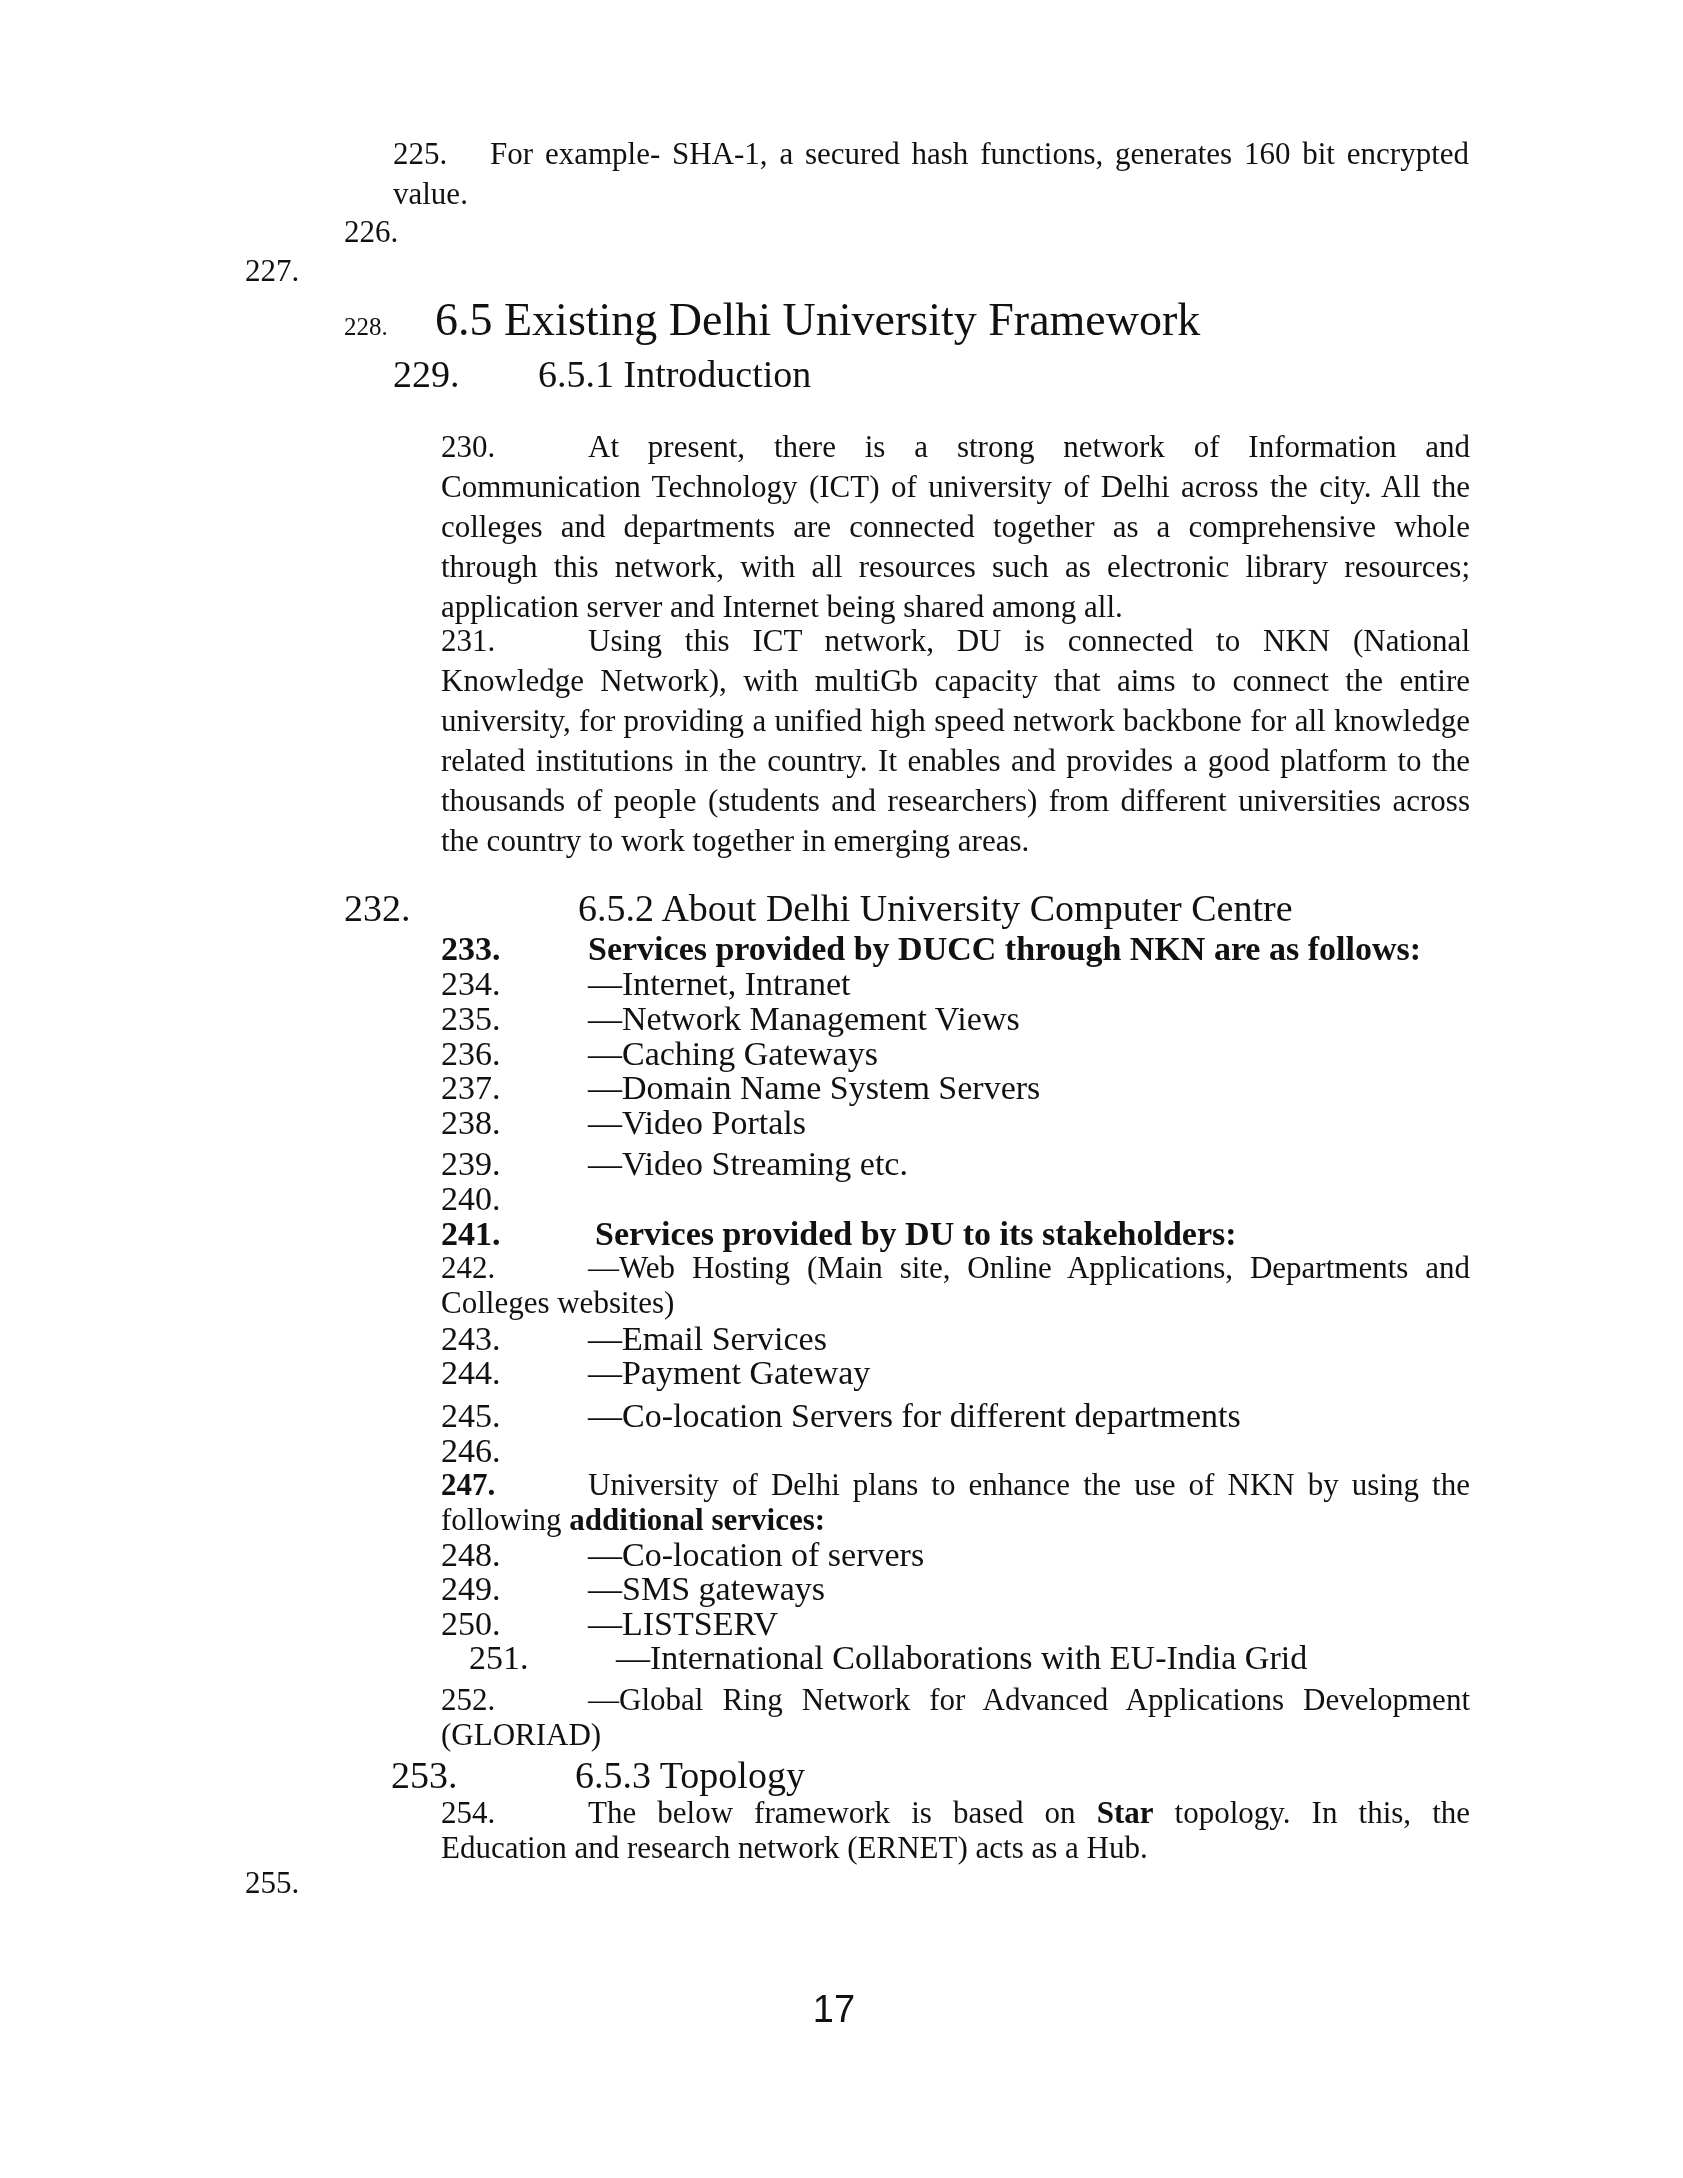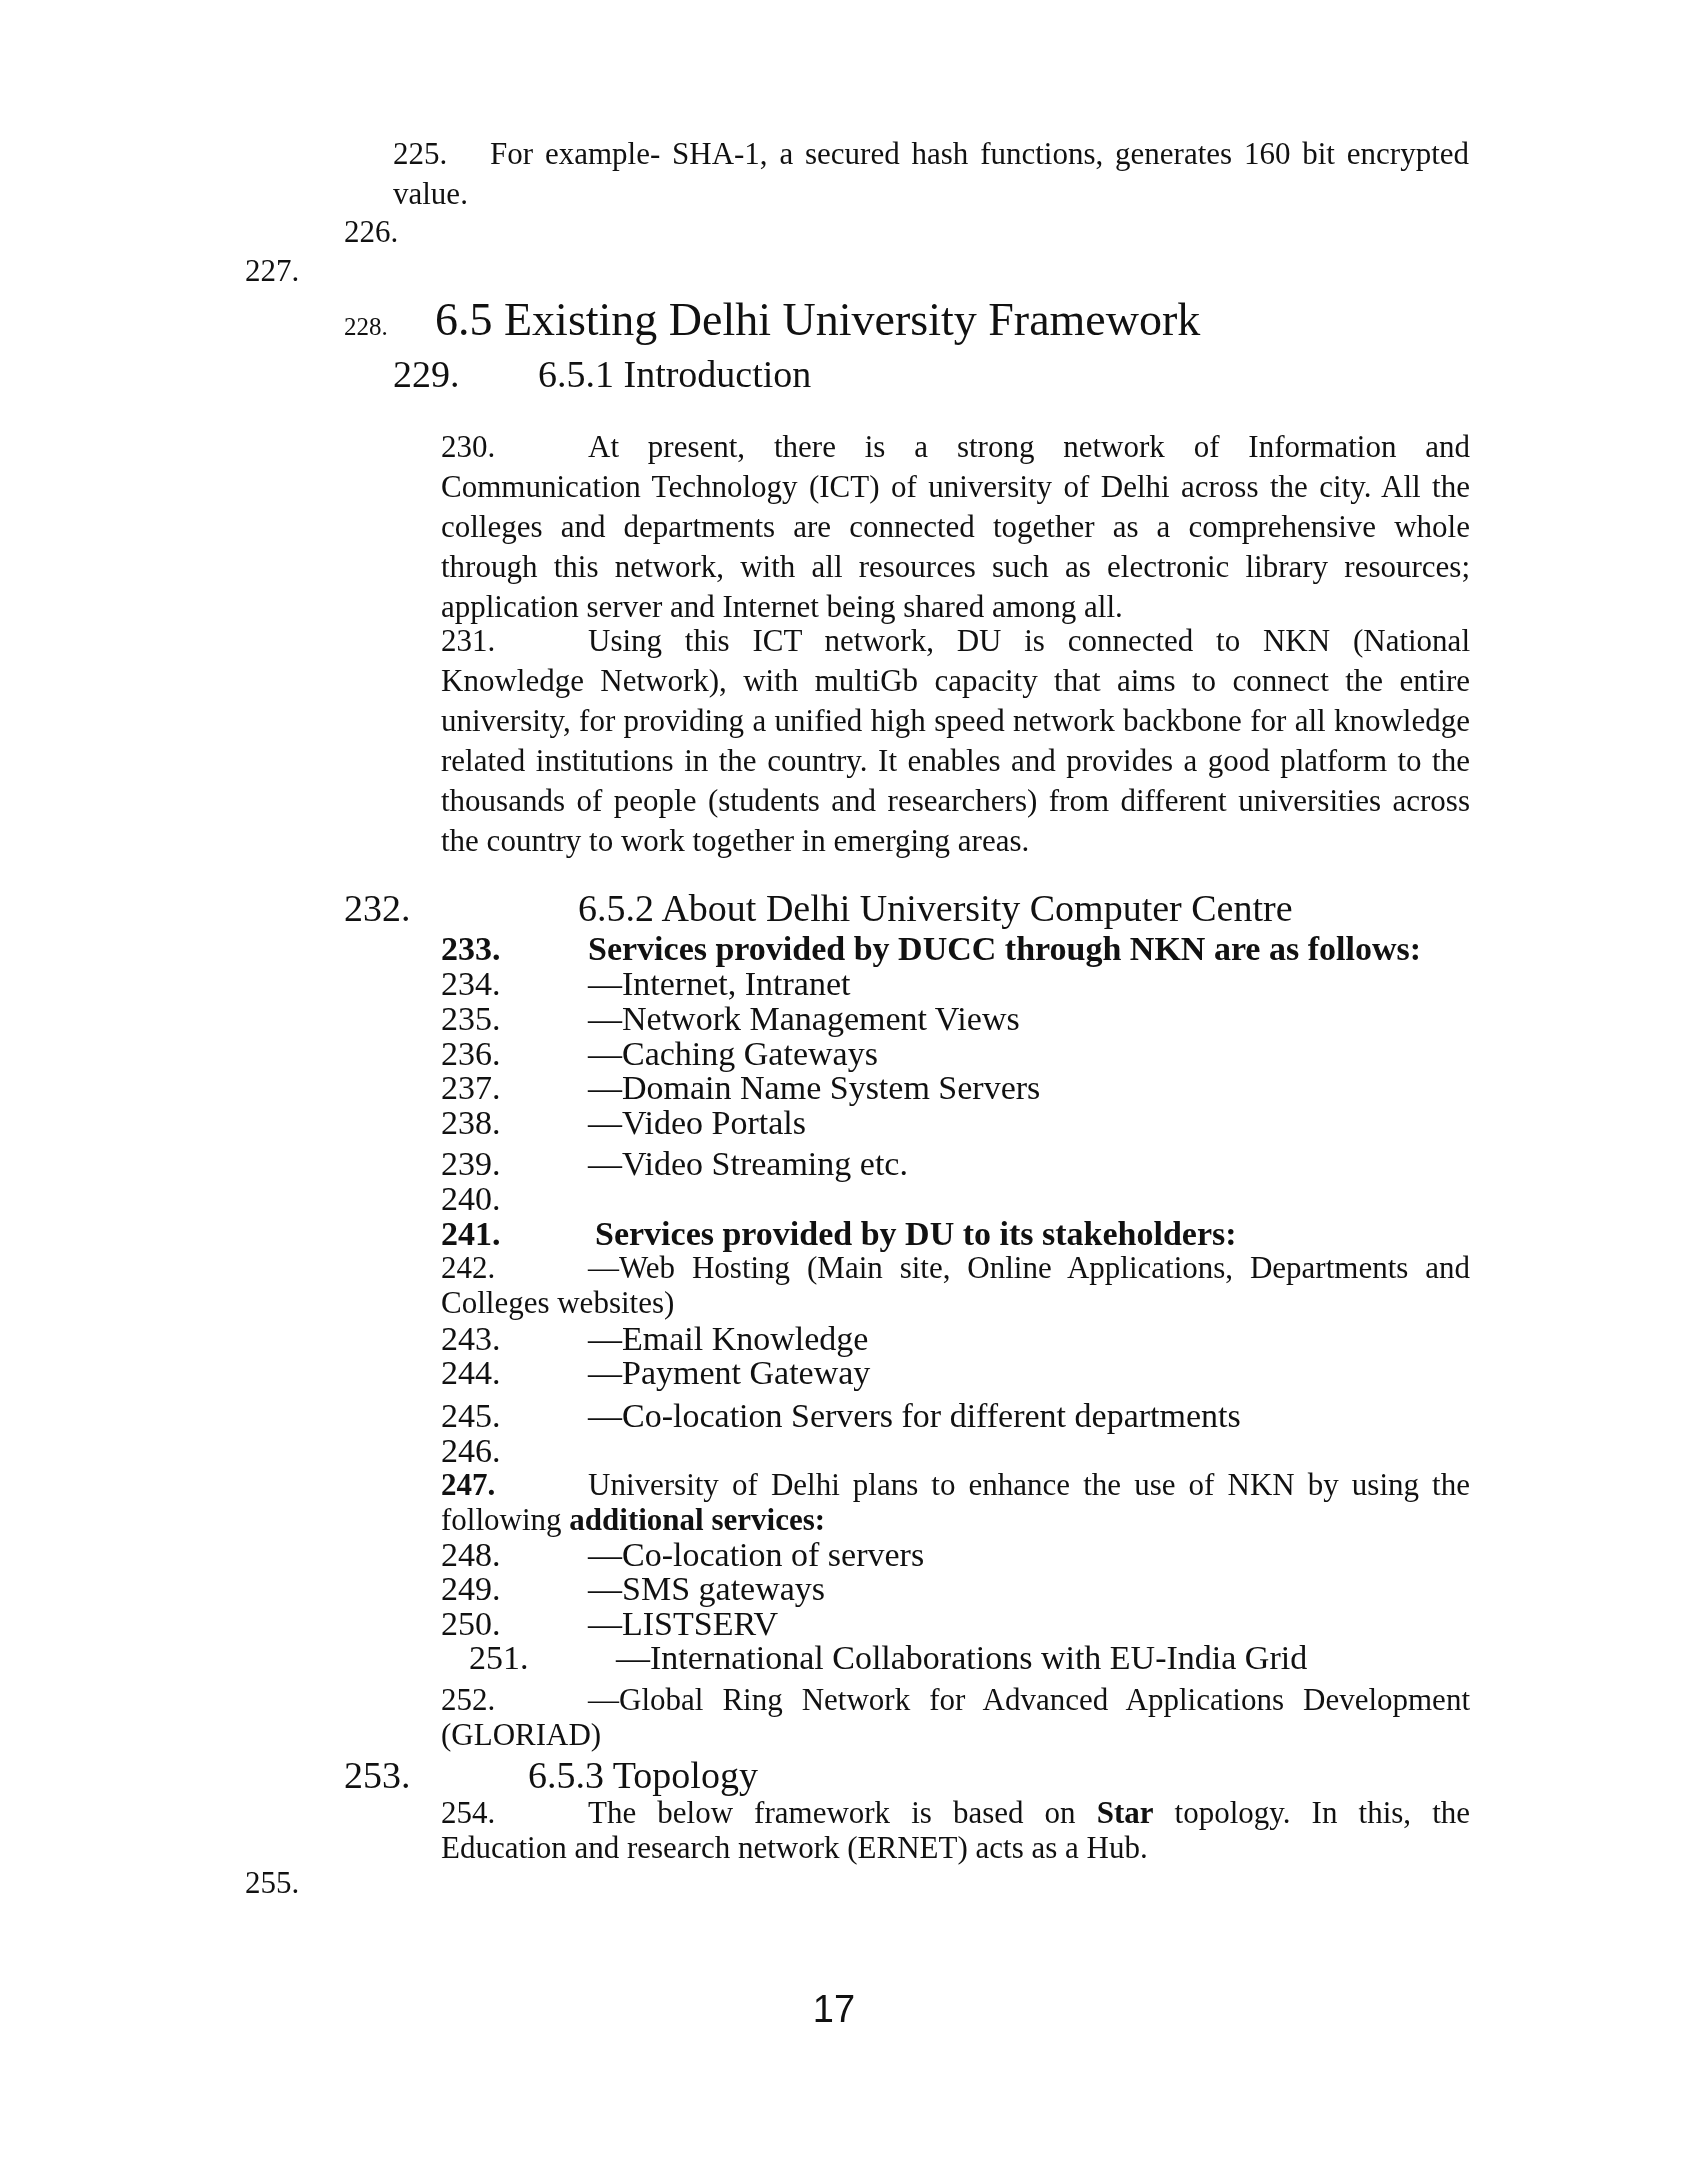--- a/index.html
+++ b/index.html
@@ -56,38 +56,38 @@
 <div class="item" style="top:1105px;"><span class="num">238.</span><span>—Video Portals</span></div>
 <div class="item" style="top:1146px;"><span class="num">239.</span><span>—Video Streaming etc.</span></div>
 <div class="item" style="top:1181px;"><span class="num">240.</span></div>
 
 <div class="item b" style="top:1216px;">
   <span class="num" style="width:154px">241.</span><span>Services provided by DU to its stakeholders:</span>
 </div>
 <div class="para" style="top:1250px;line-height:35px;">
   <span class="num">242.</span><span>—Web Hosting (Main site, Online Applications, Departments and Colleges websites)</span>
 </div>
-<div class="item" style="top:1321px;"><span class="num">243.</span><span>—Email Knowledge</span></div>
+<div class="item" style="top:1321px;"><span class="num">243.</span><span>—Email Services</span></div>
 <div class="item" style="top:1355px;"><span class="num">244.</span><span>—Payment Gateway</span></div>
 <div class="item" style="top:1398px;"><span class="num">245.</span><span>—Co-location Servers for different departments</span></div>
 <div class="item" style="top:1433px;"><span class="num">246.</span></div>
 
 <div class="para" style="top:1467px;line-height:35px;">
   <span class="num b">247.</span><span>University of Delhi plans to enhance the use of NKN by using the following </span><span class="b">additional services:</span>
 </div>
 <div class="item" style="top:1537px;"><span class="num">248.</span><span>—Co-location of servers</span></div>
 <div class="item" style="top:1571px;"><span class="num">249.</span><span>—SMS gateways</span></div>
 <div class="item" style="top:1606px;"><span class="num">250.</span><span>—LISTSERV</span></div>
 <div class="item" style="top:1640px;margin-left:28px;"><span class="num">251.</span><span>—International Collaborations with EU-India Grid</span></div>
 <div class="para" style="top:1682px;line-height:35px;">
   <span class="num">252.</span><span>—Global Ring Network for Advanced Applications Development (GLORIAD)</span>
 </div>
 
 <div class="h2" style="left:344px;top:1752px;">
-  <span style="display:inline-block;width:184px;">253.</span><span>6.5.3 Topology</span>
+  <span style="display:inline-block;width:184px;margin-left:47px;">253.</span><span>6.5.3 Topology</span>
 </div>
 <div class="para" style="top:1795px;line-height:35px;">
   <span class="num">254.</span><span>The below framework is based on </span><span class="b">Star</span><span> topology. In this, the Education and research network (ERNET) acts as a Hub.</span>
 </div>
 <div class="ln" style="left:245px;top:1863px;">255.</div>
 
 <div class="pg" style="top:1988px;">17</div>
 
 
 </body></html>

